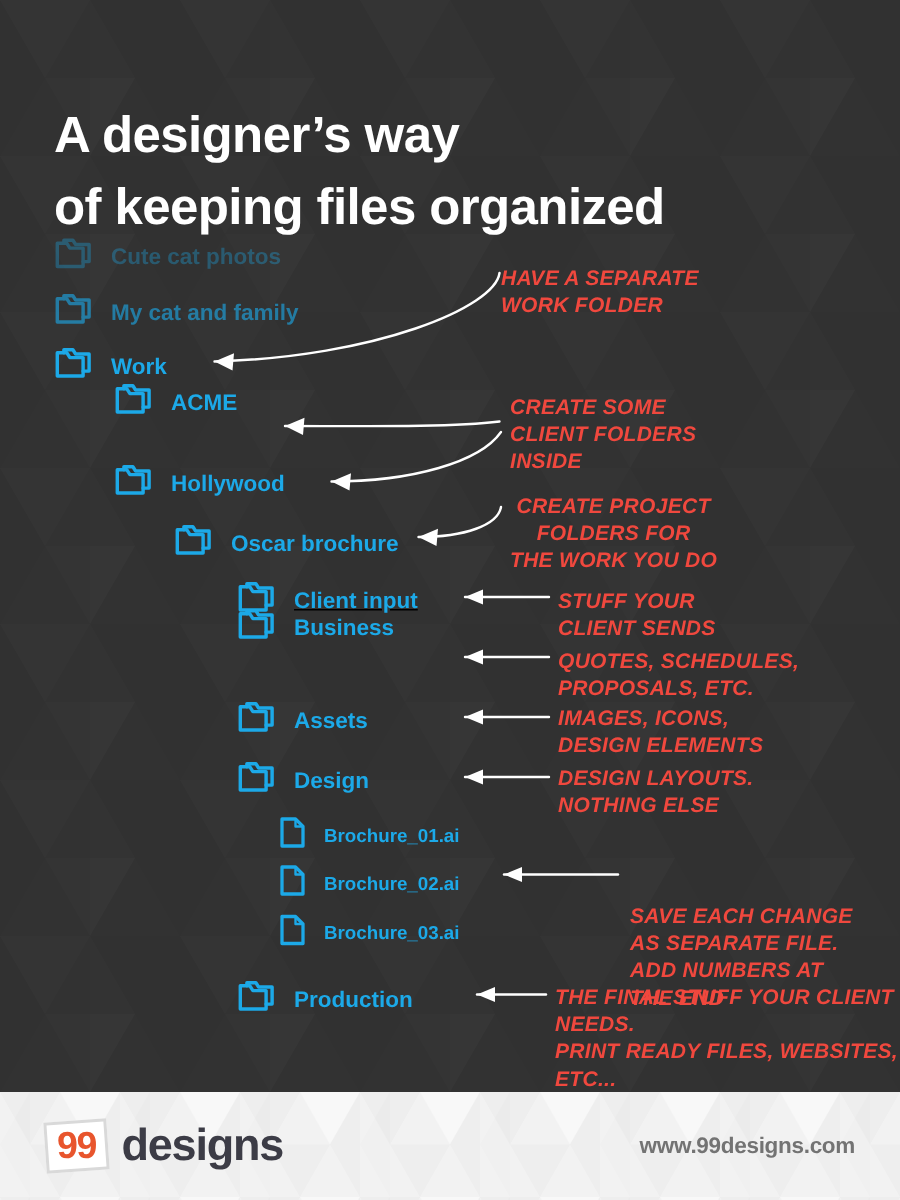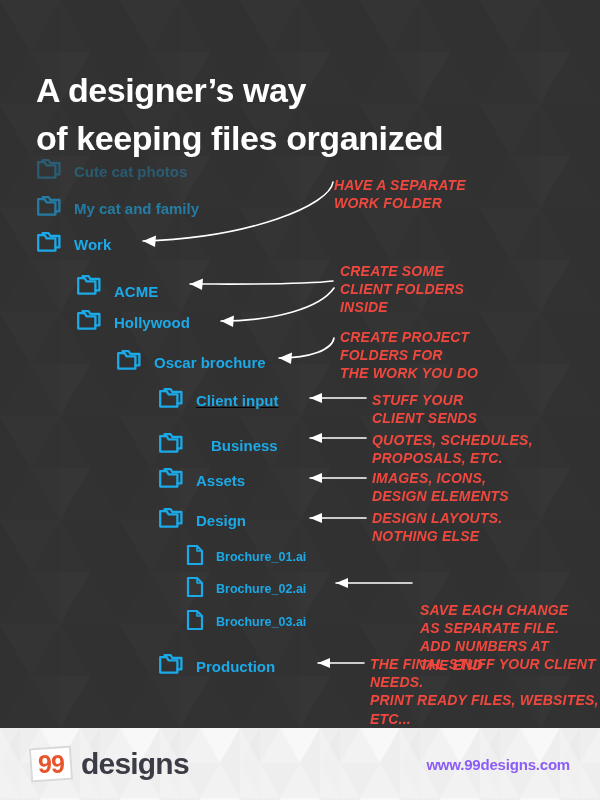--- a/index.html
+++ b/index.html
@@ -135,21 +135,21 @@
     font-size:30px;
     font-weight:bold;
     letter-spacing:-0.8px;
     line-height:1;
   }
   .footer-url {
     position:absolute;
     right:30px;
     top:50%;
     transform:translateY(-50%);
-    color:#8b5cf6;
+    color:#737373;
     font-size:15px;
     font-weight:bold;
     letter-spacing:-0.2px;
   }
 </style>
 </head>
 <body>
 
 <div id="infographic">
 
@@ -187,21 +187,21 @@
           </svg></span>
         <span class="label">My cat and family</span>
       </div>
       <div class="row" style="left: 36px; top: 228px;">
         <span class="icon"><svg width="26" height="22" viewBox="0 0 26 22">
             <path d="M2.2,4.2 L2.2,19.6 L19.4,19.6 L19.4,7.4 L10.6,7.4 L8.6,4.2 Z" fill="none" stroke="#1CA9E8" stroke-width="2.3" stroke-linejoin="round"></path>
             <path d="M6.6,4.2 L6.6,2.2 L12.6,2.2 L14.4,5.0 L23.4,5.0 L23.4,16.4 L19.4,16.4" fill="none" stroke="#1CA9E8" stroke-width="2.3" stroke-linejoin="round" stroke-linecap="round"></path>
           </svg></span>
         <span class="label">Work</span>
       </div>
-      <div class="row" style="left: 76px; top: 268px; align-items: flex-end;">
+      <div class="row" style="left: 76px; top: 252px;">
         <span class="icon"><svg width="26" height="22" viewBox="0 0 26 22">
             <path d="M2.2,4.2 L2.2,19.6 L19.4,19.6 L19.4,7.4 L10.6,7.4 L8.6,4.2 Z" fill="none" stroke="#1CA9E8" stroke-width="2.3" stroke-linejoin="round"></path>
             <path d="M6.6,4.2 L6.6,2.2 L12.6,2.2 L14.4,5.0 L23.4,5.0 L23.4,16.4 L19.4,16.4" fill="none" stroke="#1CA9E8" stroke-width="2.3" stroke-linejoin="round" stroke-linecap="round"></path>
           </svg></span>
         <span class="label">ACME</span>
       </div>
       <div class="row" style="left: 76px; top: 306px;">
         <span class="icon"><svg width="26" height="22" viewBox="0 0 26 22">
             <path d="M2.2,4.2 L2.2,19.6 L19.4,19.6 L19.4,7.4 L10.6,7.4 L8.6,4.2 Z" fill="none" stroke="#1CA9E8" stroke-width="2.3" stroke-linejoin="round"></path>
             <path d="M6.6,4.2 L6.6,2.2 L12.6,2.2 L14.4,5.0 L23.4,5.0 L23.4,16.4 L19.4,16.4" fill="none" stroke="#1CA9E8" stroke-width="2.3" stroke-linejoin="round" stroke-linecap="round"></path>
@@ -215,21 +215,21 @@
           </svg></span>
         <span class="label">Oscar brochure</span>
       </div>
       <div class="row" style="left: 158px; top: 384px; text-decoration: underline;">
         <span class="icon"><svg width="26" height="22" viewBox="0 0 26 22">
             <path d="M2.2,4.2 L2.2,19.6 L19.4,19.6 L19.4,7.4 L10.6,7.4 L8.6,4.2 Z" fill="none" stroke="#1CA9E8" stroke-width="2.3" stroke-linejoin="round"></path>
             <path d="M6.6,4.2 L6.6,2.2 L12.6,2.2 L14.4,5.0 L23.4,5.0 L23.4,16.4 L19.4,16.4" fill="none" stroke="#1CA9E8" stroke-width="2.3" stroke-linejoin="round" stroke-linecap="round"></path>
           </svg></span>
         <span class="label">Client input</span>
       </div>
-      <div class="row" style="left: 158px; top: 429px; gap: 15px;">
+      <div class="row" style="left: 158px; top: 402px;">
         <span class="icon"><svg width="26" height="22" viewBox="0 0 26 22">
             <path d="M2.2,4.2 L2.2,19.6 L19.4,19.6 L19.4,7.4 L10.6,7.4 L8.6,4.2 Z" fill="none" stroke="#1CA9E8" stroke-width="2.3" stroke-linejoin="round"></path>
             <path d="M6.6,4.2 L6.6,2.2 L12.6,2.2 L14.4,5.0 L23.4,5.0 L23.4,16.4 L19.4,16.4" fill="none" stroke="#1CA9E8" stroke-width="2.3" stroke-linejoin="round" stroke-linecap="round"></path>
           </svg></span>
         <span class="label">Business</span>
       </div>
       <div class="row" style="left: 158px; top: 464px;">
         <span class="icon"><svg width="26" height="22" viewBox="0 0 26 22">
             <path d="M2.2,4.2 L2.2,19.6 L19.4,19.6 L19.4,7.4 L10.6,7.4 L8.6,4.2 Z" fill="none" stroke="#1CA9E8" stroke-width="2.3" stroke-linejoin="round"></path>
             <path d="M6.6,4.2 L6.6,2.2 L12.6,2.2 L14.4,5.0 L23.4,5.0 L23.4,16.4 L19.4,16.4" fill="none" stroke="#1CA9E8" stroke-width="2.3" stroke-linejoin="round" stroke-linecap="round"></path>
@@ -272,21 +272,21 @@
         <span class="label">Production</span>
       </div>
     </div>
 
   <div id="annotations">
       <div class="note" style="left: 334px; top: 176px;">Have a separate
 work folder</div>
       <div class="note" style="left: 340px; top: 262px;">Create some
 client folders
 inside</div>
-      <div class="note" style="left: 340px; top: 328px;">Create project
+      <div class="note" style="left: 340px; top: 328px; text-align: center;">Create project
 folders for
 the work you do</div>
       <div class="note" style="left: 372px; top: 391px;">Stuff your
 client sends</div>
       <div class="note" style="left: 372px; top: 431px;">Quotes, schedules,
 proposals, etc.</div>
       <div class="note" style="left: 372px; top: 469px;">Images, icons,
 design elements</div>
       <div class="note" style="left: 372px; top: 509px;">Design layouts.
 Nothing else</div>

